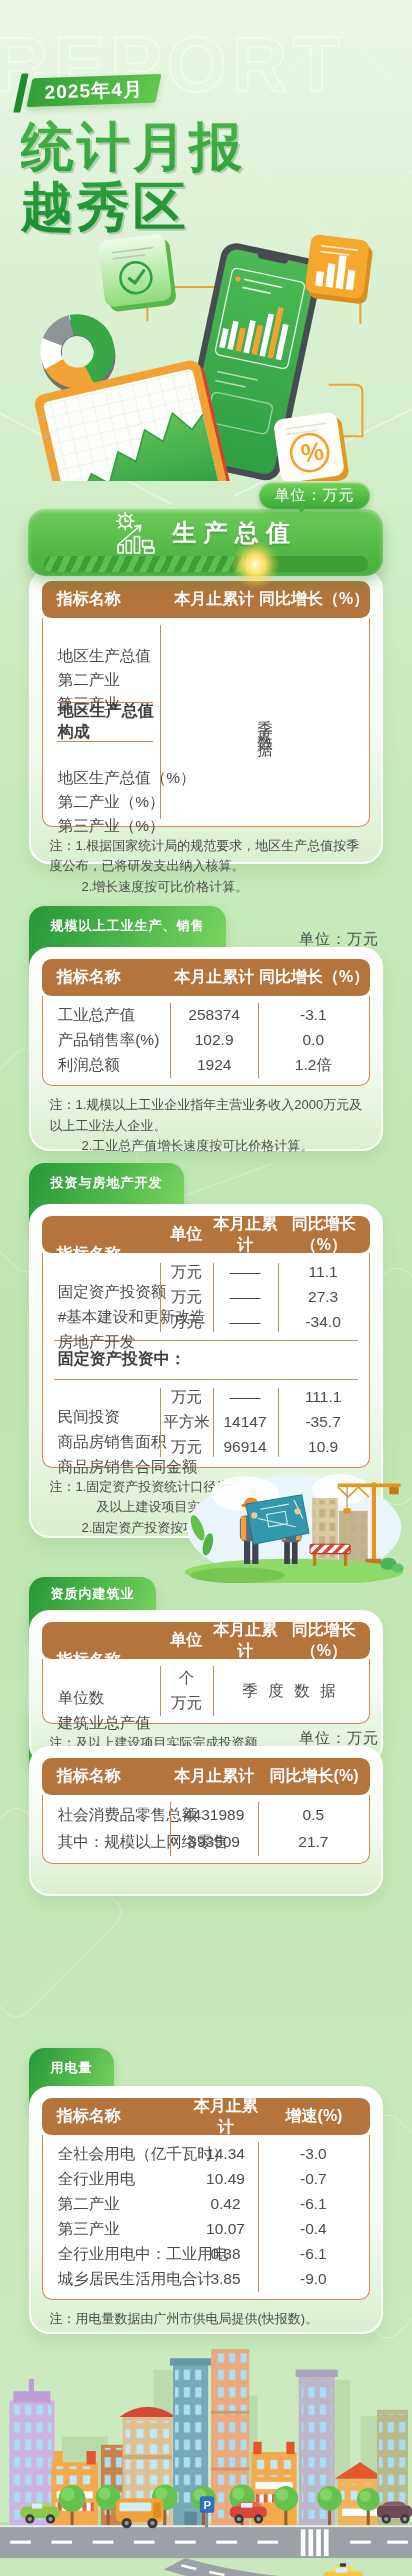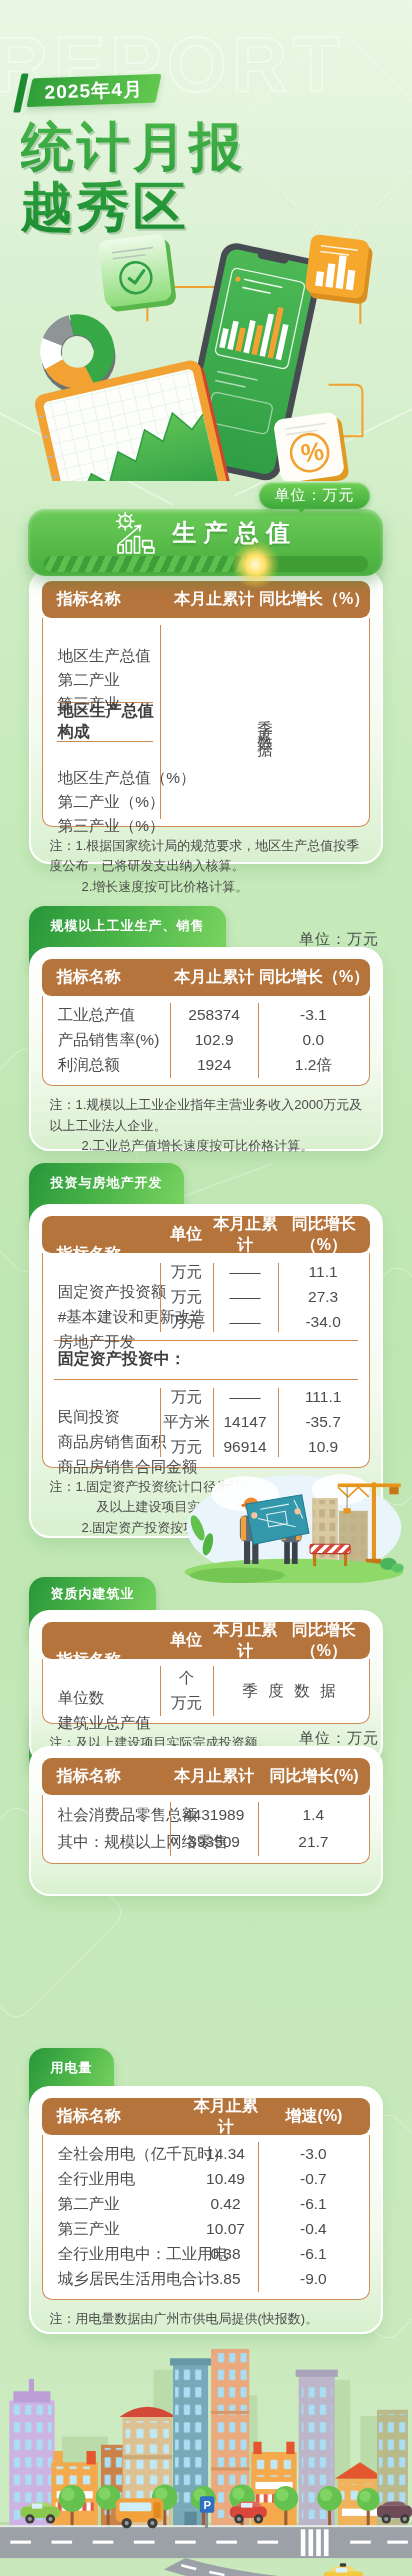--- a/index.html
+++ b/index.html
@@ -489,21 +489,21 @@
         <div class="c1">指标名称</div>
         <div class="c2">本月止累计</div>
         <div class="c3">同比增长(%)</div>
       </div>
       <div class="tbody">
         <div class="vline" style="left:39%;"></div>
         <div class="vline" style="left:66%;"></div>
         <div class="tr" style="height:27px;">
             <div class="c1">社会消费品零售总额</div>
             <div class="c2">4431989</div>
-            <div class="c3">1.4</div>
+            <div class="c3">0.5</div>
           </div>
         <div class="tr" style="height:27px;">
             <div class="c1">其中：规模以上网络零售</div>
             <div class="c2">393509</div>
             <div class="c3">21.7</div>
           </div>
       </div>
     </div>
   </div>
 

